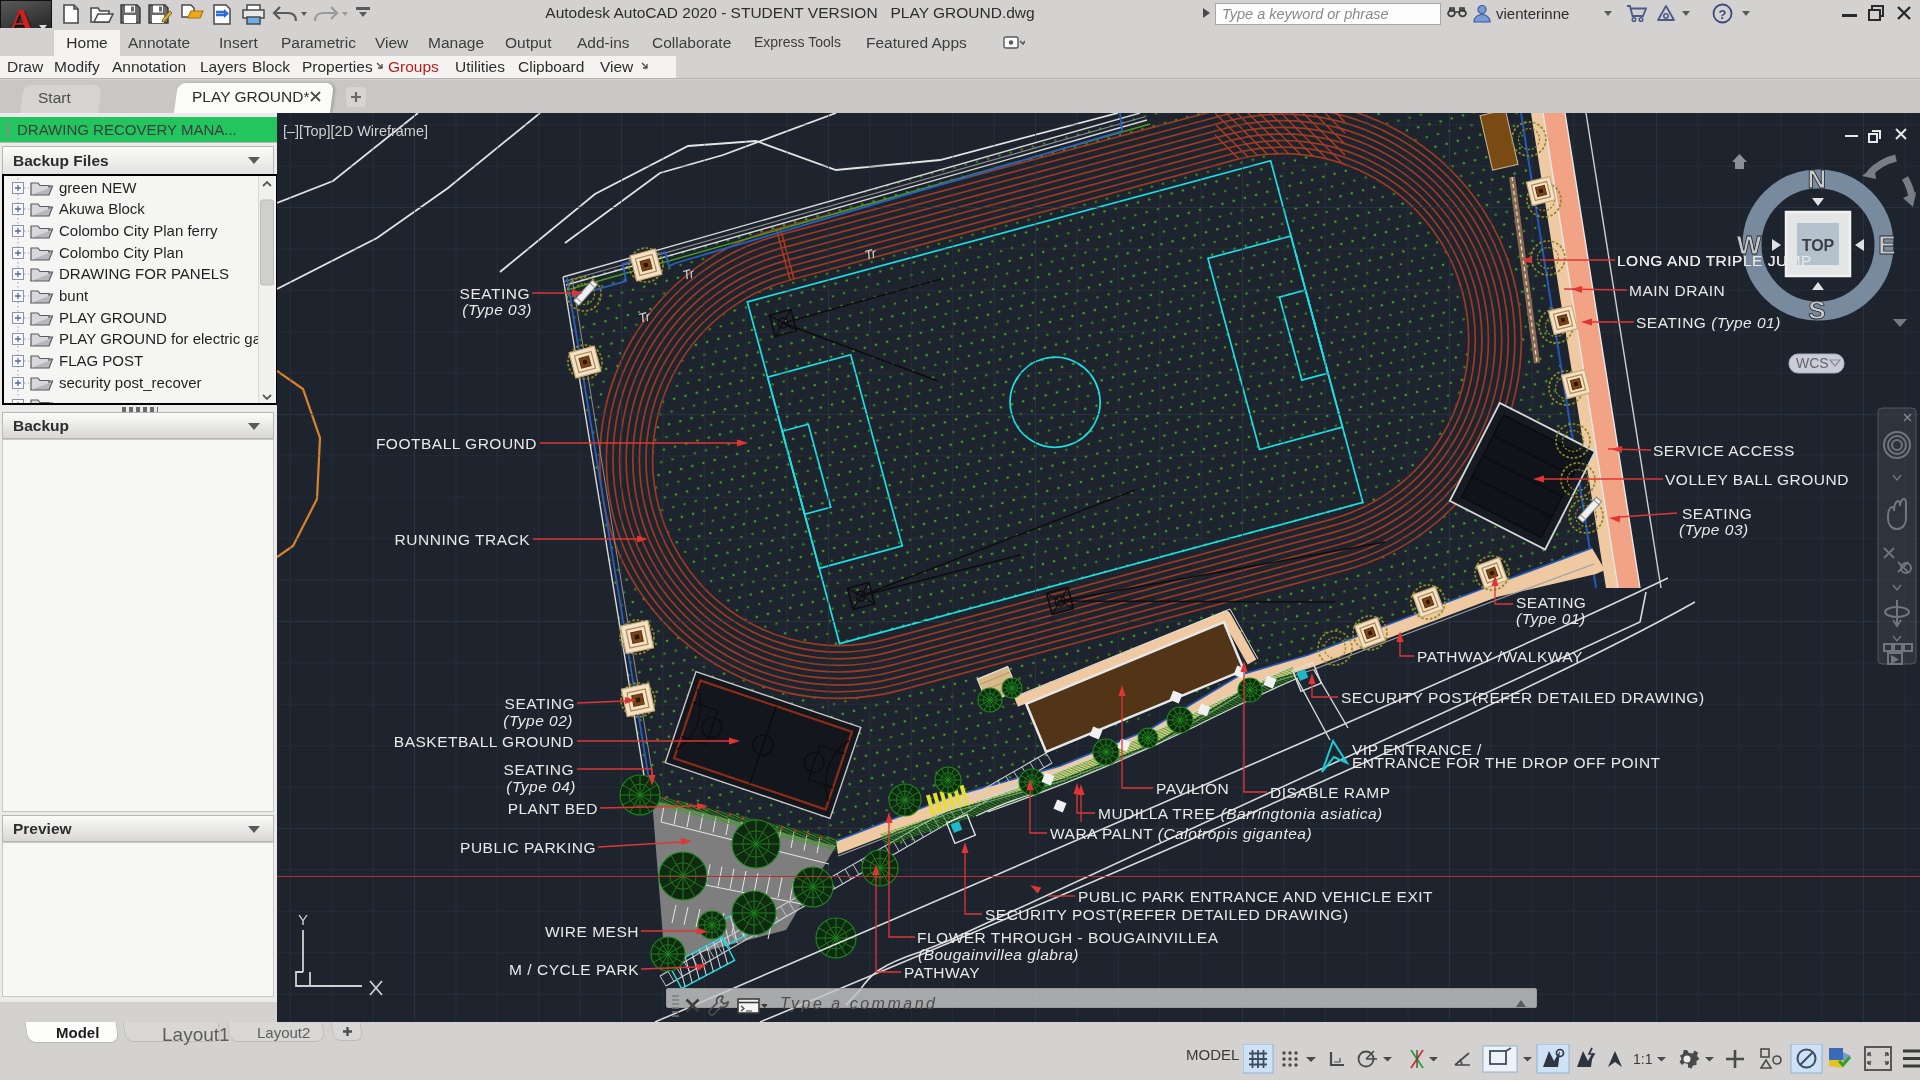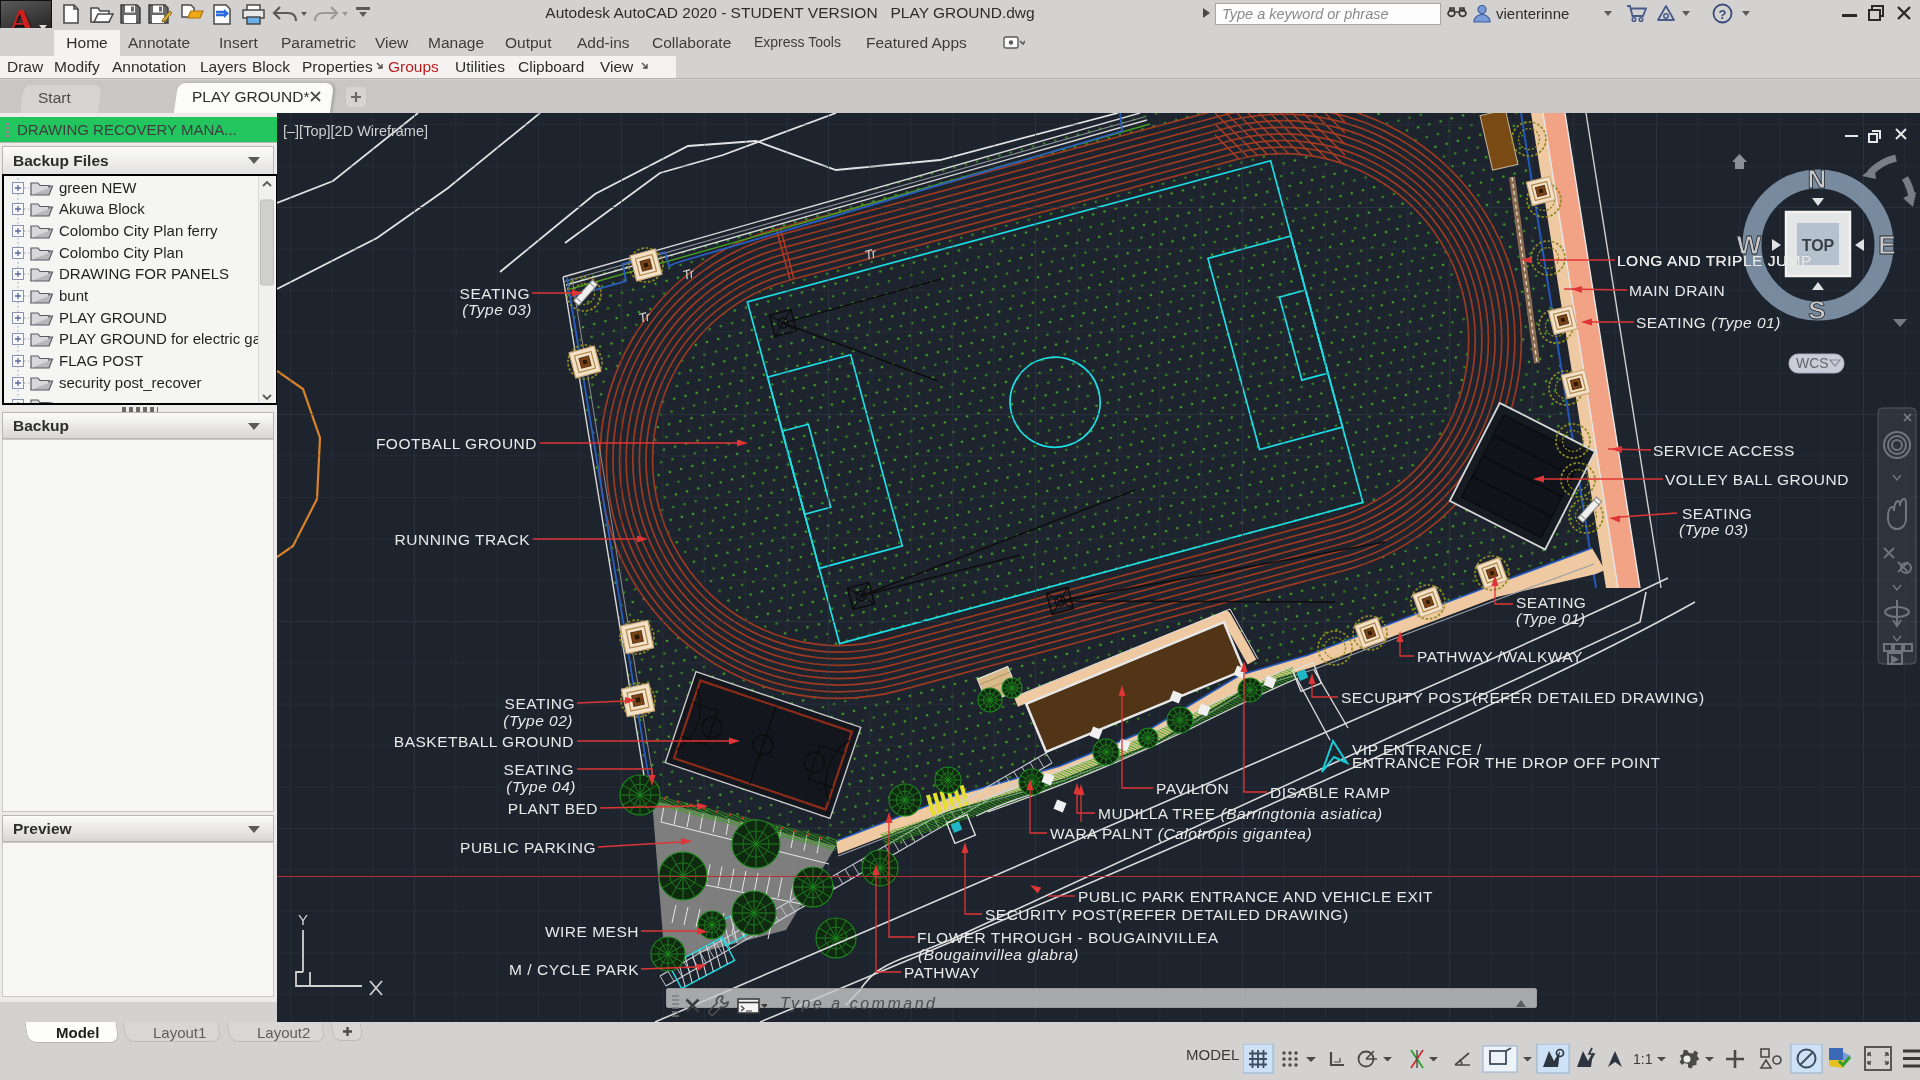--- a/index.html
+++ b/index.html
@@ -308,21 +308,21 @@
 
 <div class="abs" style="left:2px;top:729px;width:272px;height:155px;background:#f7f7f6;border:1px solid #c8c7c5;"></div>
 </div>
 
 <div class="abs" style="left:0;top:1002px;width:1920px;height:78px;background:#d3d2d1;"></div>
 
 <div class="abs" style="left:26px;top:1022px;width:92px;height:21px;background:#fdfdfc;border-radius:0 0 9px 9px;transform:skewX(8deg);border:1px solid #b8b7b5;border-top:none;"></div>
 <div class="abs" style="left:56px;top:1024px;font-size:15px;font-weight:bold;color:#1d1d1d;">Model</div>
 
 <div class="abs" style="left:124px;top:1022px;width:96px;height:20px;background:#d8d7d6;border-radius:0 0 9px 9px;transform:skewX(8deg);border:1px solid #bdbcba;border-top:none;"></div>
-<div class="abs" style="left:153px;top:1024px;font-size:15px;color:#5d5d5d;">Layout1</div>
+<div class="abs" style="left:162px;top:1024px;font-size:19px;color:#5d5d5d;">Layout1</div>
 
 <div class="abs" style="left:228px;top:1022px;width:96px;height:20px;background:#d8d7d6;border-radius:0 0 9px 9px;transform:skewX(8deg);border:1px solid #bdbcba;border-top:none;"></div>
 <div class="abs" style="left:257px;top:1024px;font-size:15px;color:#5d5d5d;">Layout2</div>
 
 <div class="abs" style="left:332px;top:1022px;width:30px;height:19px;background:#d8d7d6;border-radius:0 0 8px 8px;transform:skewX(8deg);border:1px solid #bdbcba;border-top:none;"></div>
 <svg class="abs" style="left:341px;top:1025px" width="13" height="13" viewBox="0 0 13 13">
     <path d="M6.5 2v9M2 6.5h9" stroke="#4d4d4d" stroke-width="2.4"></path>
   </svg>
 
 <div class="abs" style="left:1186px;top:1046px;font-size:15px;color:#3a3a3a;">MODEL</div>

